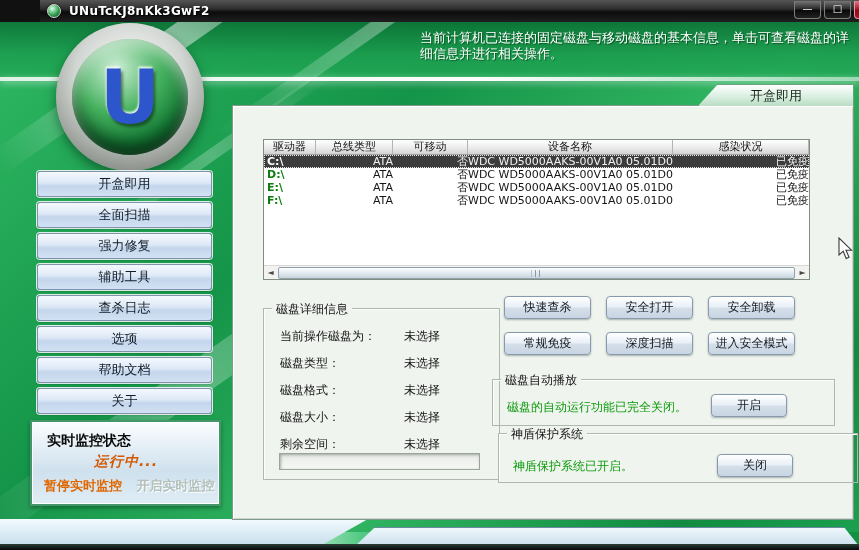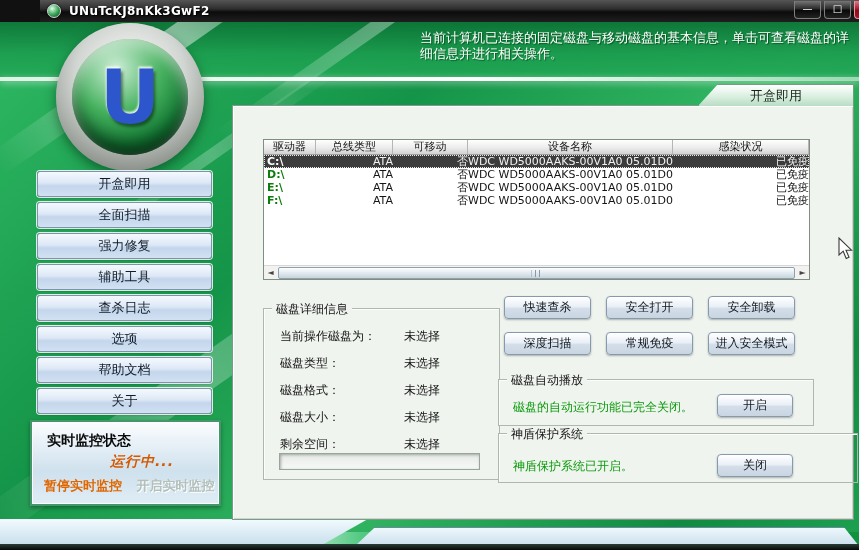--- a/index.html
+++ b/index.html
@@ -104,21 +104,21 @@
     background:linear-gradient(#e6eae6,#f7f9f7); }
 
   
   .actions { position:absolute; left:271px; top:190px; display:grid;
     grid-template-columns:repeat(3,87px); gap:13px 15px; }
   .act-btn, .small-btn { height:23px; border-radius:4px; border:1px solid #8799ad;
     background:linear-gradient(#ffffff,#eaf0f7 45%,#d4dee9 55%,#c9d5e3);
     font-size:12px; color:#101820; display:flex; align-items:center; justify-content:center;
     box-shadow:0 1px 2px rgba(0,20,10,.3), inset 0 1px 0 #fff; white-space:nowrap; cursor:default; }
 
-  .autoplay { left:265px; top:273px; width:316px; height:47px; }
+  .autoplay { left:259px; top:273px; width:343px; height:47px; }
   .shieldbox { left:265px; top:327px; width:360px; height:50px; }
   .green-msg { position:absolute; left:14px; font-size:12px; color:#0a9a0a; white-space:nowrap; }
   .autoplay .green-msg { top:19px; }
   .shieldbox .green-msg { top:24px; }
   .small-btn { position:absolute; width:76px; }
   .autoplay .small-btn { left:218px; top:14px; }
   .shieldbox .small-btn { left:218px; top:20px; }
 
   
   .sidebar { position:absolute; left:37px; top:171px; width:175px; z-index:6; }
@@ -127,21 +127,21 @@
     box-shadow:0 0 0 1px rgba(255,255,255,.85), 0 1px 2px rgba(0,30,10,.4);
     display:flex; align-items:center; justify-content:center; font-size:13px; color:#101c28;
     cursor:default; }
 
   
   .monitor { position:absolute; left:30px; top:420px; width:191px; height:86px;
     border:2px solid #44976a; box-shadow:inset 0 0 0 1px #fff,0 2px 4px rgba(0,30,10,.4);
     background:linear-gradient(#fbfdff,#cfe1ed 60%,#dfedf5); z-index:6; }
   .monitor-title { position:absolute; left:15px; top:10px; font-size:14px; font-weight:bold; color:#0a0a0a; }
   .monitor-status { position:absolute; left:62px; top:31px; font-size:14px; font-weight:bold;
-    font-style:italic; color:#d45800; letter-spacing:1px;margin-left:16px; }
+    font-style:italic; color:#d45800; letter-spacing:1px; }
   .monitor-links { position:absolute; left:12px; top:55px; font-size:13px; font-weight:bold; white-space:nowrap; }
   .link-pause { color:#e06600; cursor:pointer; }
   .link-start { color:#b2bfba; margin-left:10px; text-shadow:1px 1px 0 #fff; }
 
   
   .band1 { position:absolute; left:0; top:519px; width:368px; height:27px;
     background:linear-gradient(#f2fafe,#c8dfec); border-bottom:1px solid #3a5a7a;
     clip-path:polygon(0 0,100% 0,87% 100%,0 100%); z-index:4; }
   .band2 { position:absolute; left:355px; top:527px; width:504px; height:19px;
     background:linear-gradient(#eef7fc,#cadfec); border-top:1px solid #6a8aa0;
@@ -260,22 +260,22 @@
             <span class="dvalue">未选择</span>
           </div>
         </div>
       <div class="progress"></div>
     </div>
 
     <div class="actions">
         <div class="act-btn">快速查杀</div>
         <div class="act-btn">安全打开</div>
         <div class="act-btn">安全卸载</div>
+        <div class="act-btn">常规免疫</div>
         <div class="act-btn">深度扫描</div>
-        <div class="act-btn">常规免疫</div>
         <div class="act-btn">进入安全模式</div>
       </div>
 
     <div class="group autoplay">
       <span class="legend">磁盘自动播放</span>
       <span class="green-msg">磁盘的自动运行功能已完全关闭。</span>
       <div class="small-btn">开启</div>
     </div>
 
     <div class="group shieldbox">

